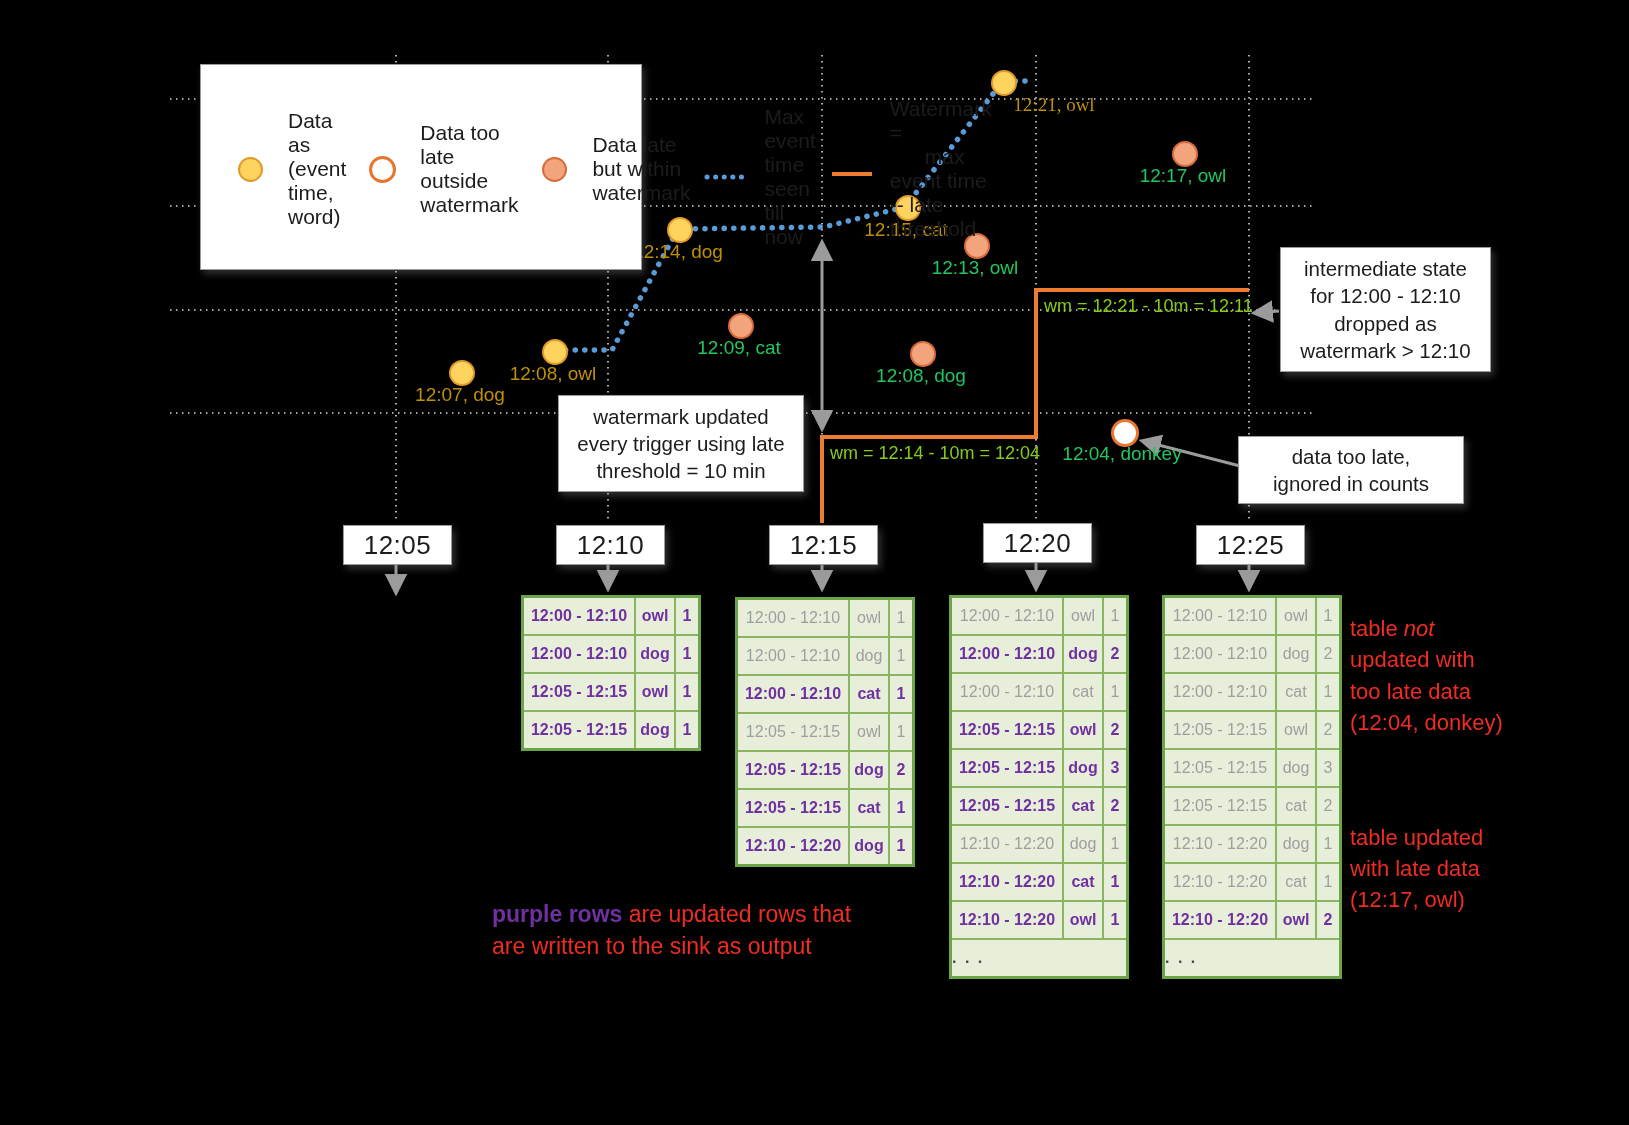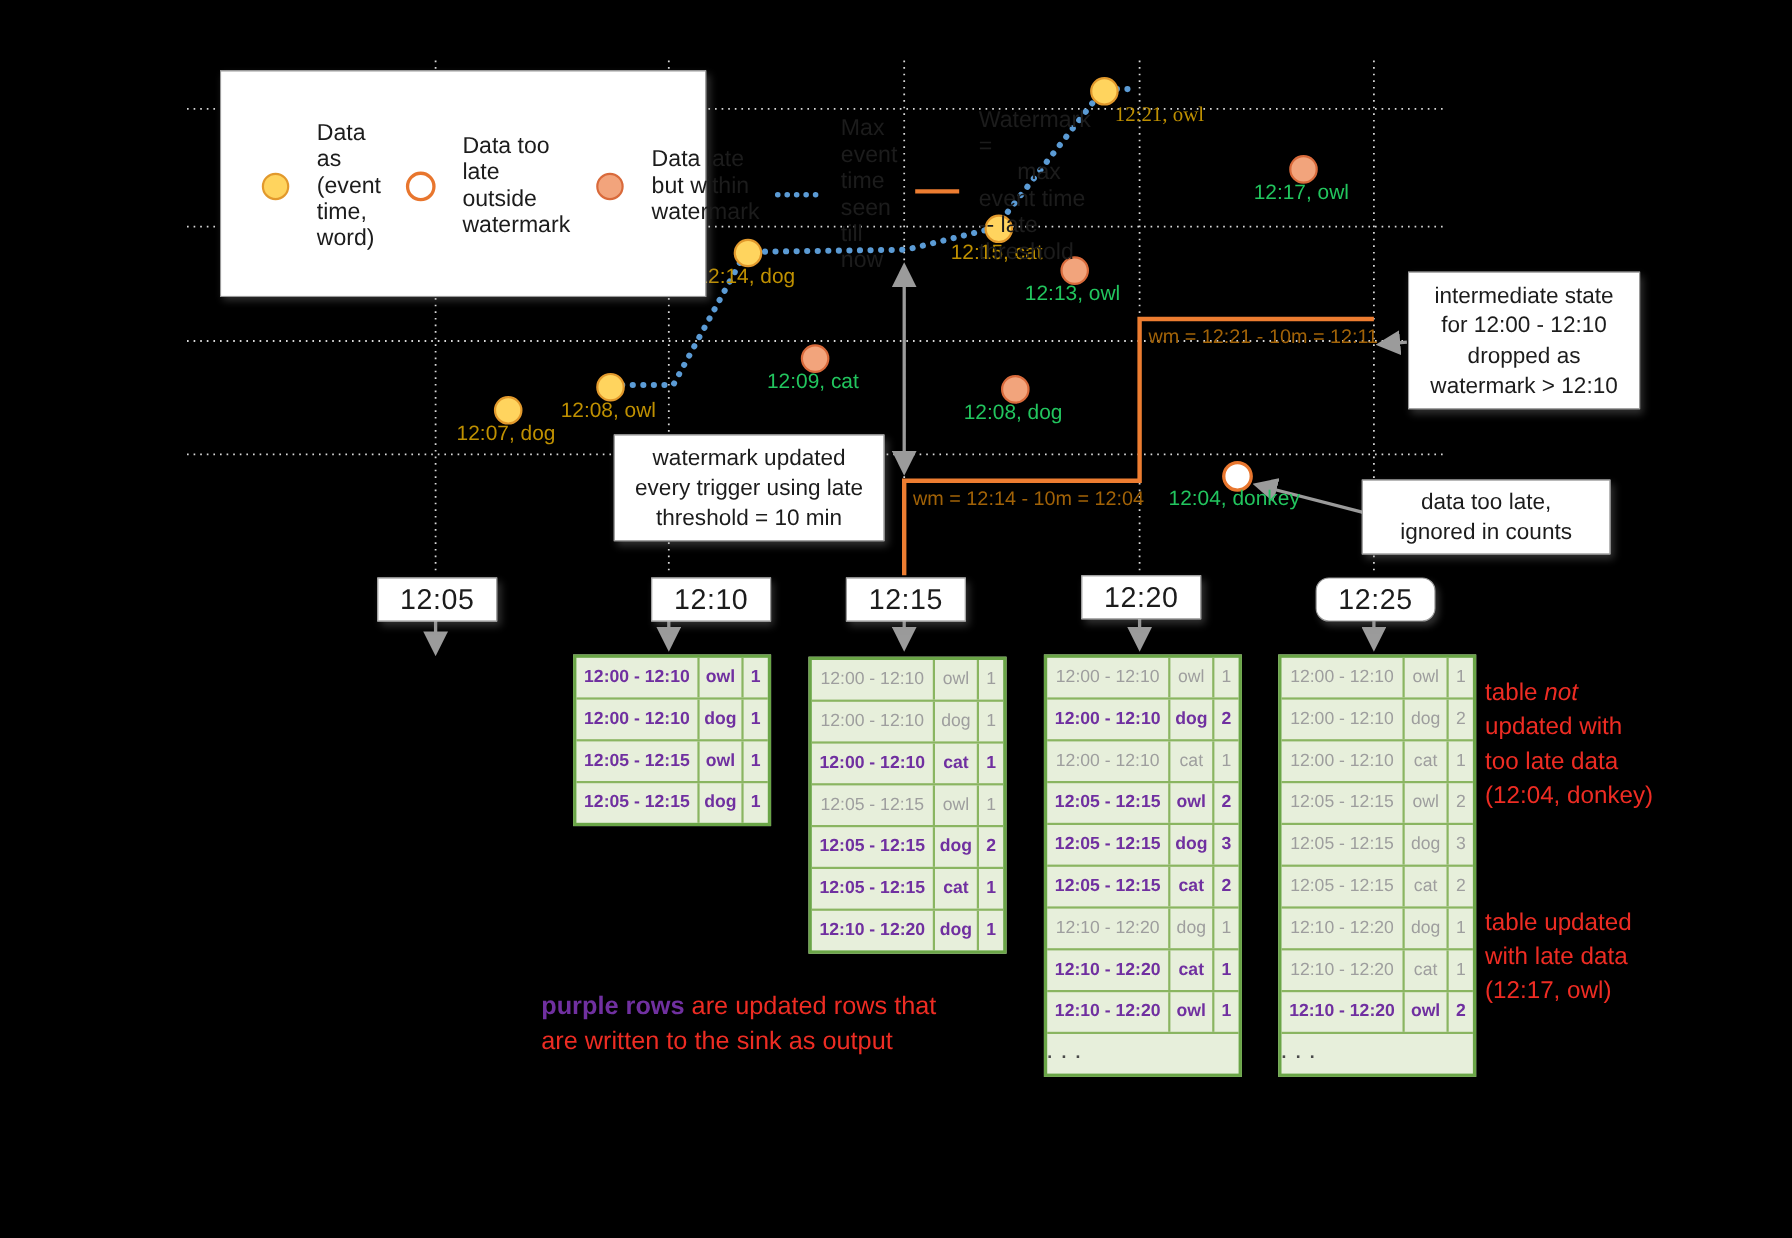--- a/index.html
+++ b/index.html
@@ -31,21 +31,21 @@
   .pt{position:absolute;width:0;height:0;z-index:4;}
   .dot{position:absolute;left:-11px;top:-11px;width:22px;height:22px;border-radius:50%;}
   .pt.ontime .dot{background:#ffd45e;border:2px solid #e2992c;}
   .pt.late .dot{background:#f2a47c;border:2px solid #d96a3b;}
   .pt.toolate .dot{background:#fff;border:3px solid #e8762e;}
   .pt-label{position:absolute;top:13px;left:0;transform:translateX(-50%);
             white-space:nowrap;font-size:19px;}
   .pt.ontime .pt-label{color:#bf9000;}
   .pt.late .pt-label,.pt.toolate .pt-label{color:#22c55e;}
 
-  .wm-label{position:absolute;color:#a16207;font-size:18px;white-space:nowrap;z-index:3;}
+  .wm-label{position:absolute;color:#84cc16;font-size:18px;white-space:nowrap;z-index:3;}
 
   
   .rtable{position:absolute;width:174px;border:3px solid #6aa547;background:#e7efdb;
           display:flex;flex-direction:column;z-index:6;}
   .trow{display:flex;height:36px;flex:0 0 36px;}
   .trow + .trow{border-top:2px solid #8ab561;}
   .c{display:flex;align-items:center;justify-content:center;font-size:16px;color:#9e9e9e;}
   .c.win{width:110px;}
   .c.word{width:38px;border-left:2px solid #8ab561;}
   .c.cnt{flex:1;border-left:2px solid #8ab561;}
@@ -186,24 +186,24 @@
 every trigger using late
 threshold = 10 min</div>
   <div class="whitebox callout" style="left:1280px;top:247px;width:209px;height:123px;">intermediate state
 for 12:00 - 12:10
 dropped as
 watermark &gt; 12:10</div>
   <div class="whitebox callout" style="left:1238px;top:436px;width:224px;height:66px;">data too late,
 ignored in counts</div>
 
   <div class="whitebox timebox" style="left:343px;top:525px;">12:05</div>
-  <div class="whitebox timebox" style="left:556px;top:525px;margin-left:36px;">12:10</div>
+  <div class="whitebox timebox" style="left:556px;top:525px;">12:10</div>
   <div class="whitebox timebox" style="left:769px;top:525px;">12:15</div>
   <div class="whitebox timebox" style="left:983px;top:523px;">12:20</div>
-  <div class="whitebox timebox" style="left:1196px;top:525px;border-radius:12px;">12:25</div>
+  <div class="whitebox timebox" style="left:1196px;top:525px;">12:25</div>
 
   <div class="rtable" style="left:521px;top:595px;">
 
   <div class="trow upd">
         <span class="c win">12:00 - 12:10</span>
         <span class="c word">owl</span>
         <span class="c cnt">1</span>
       </div>
       <div class="trow upd">
         <span class="c win">12:00 - 12:10</span>

